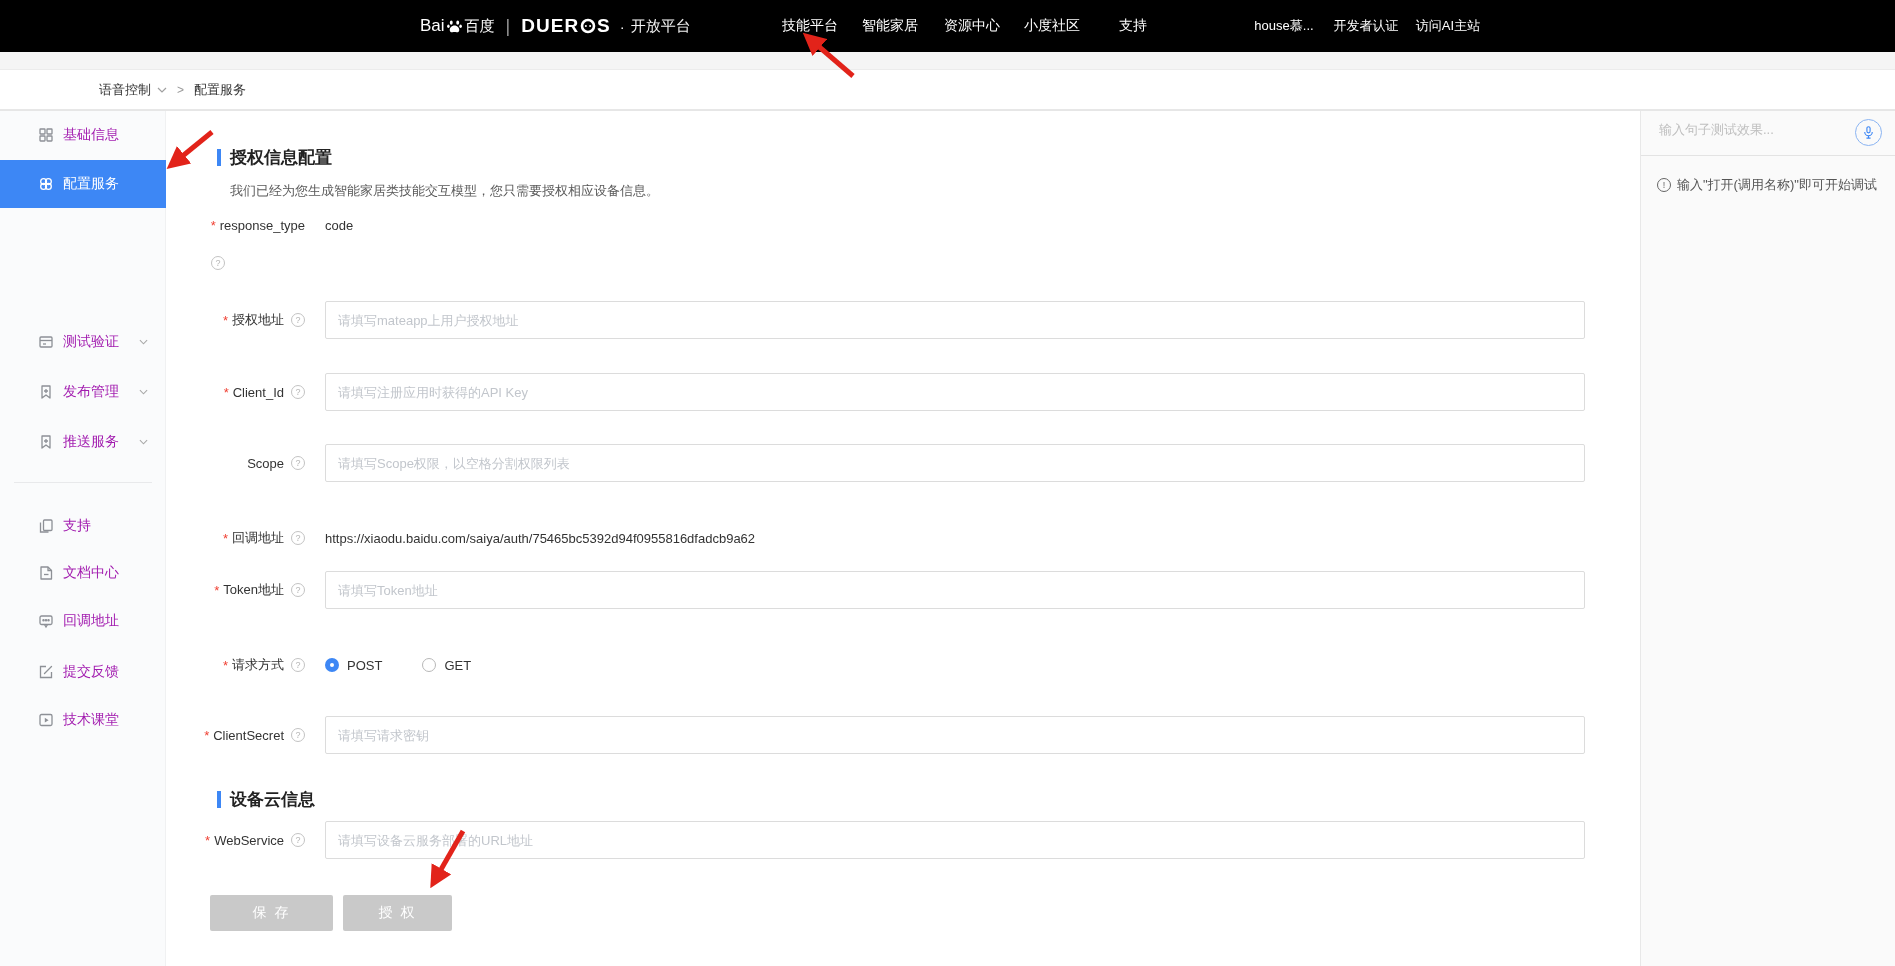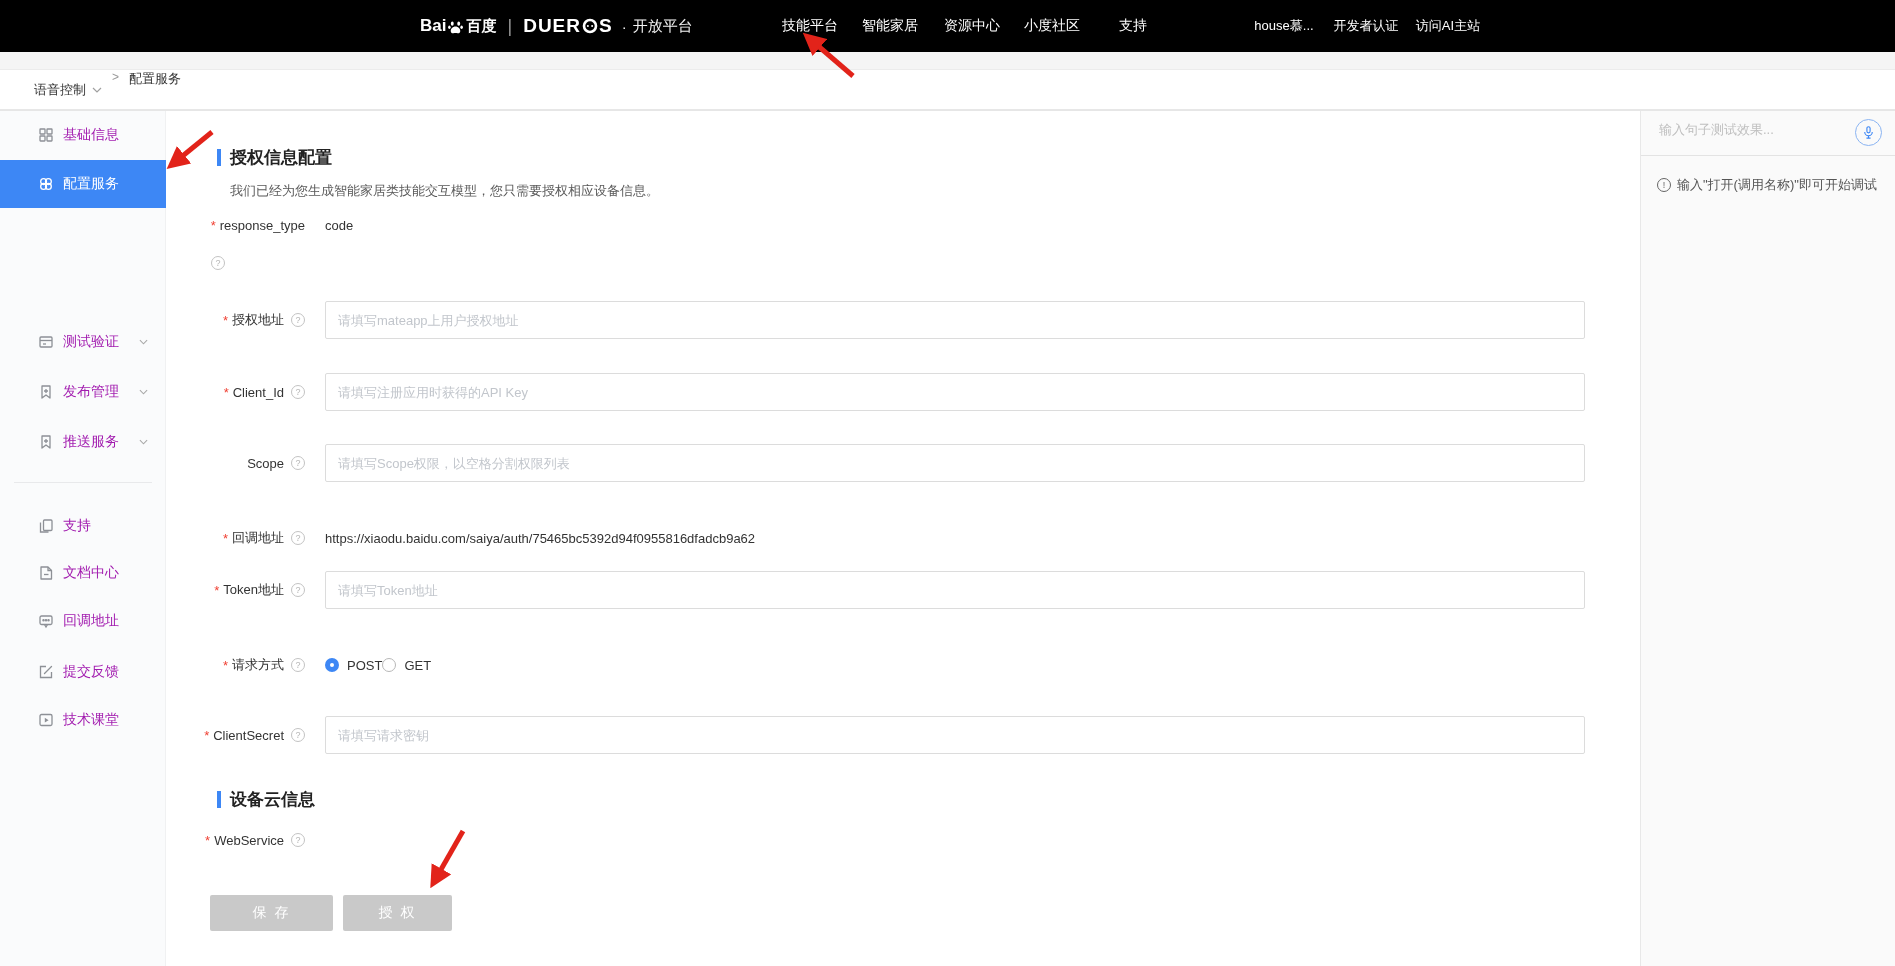--- a/index.html
+++ b/index.html
@@ -3,32 +3,32 @@
 <meta charset="utf-8">
 <style>
   * { margin:0; padding:0; box-sizing:border-box; }
   html,body { background:#fff; }
   body { font-family:"Liberation Sans","DejaVu Sans",sans-serif; }
   .page { position:relative; width:1895px; height:966px; background:#fff; overflow:hidden; }
 
   
   .topbar { position:absolute; left:0; top:0; width:100%; height:52px; background:#000; color:#fff; z-index:5; }
   .logo { position:absolute; left:420px; top:0; height:52px; display:flex; align-items:center; gap:9px; cursor:pointer; }
-  .logo-baidu { display:flex; align-items:flex-end; gap:1px; font-weight:bold; font-size:17px; letter-spacing:0; }
+  .logo-baidu { display:flex; align-items:center; gap:1px; font-weight:normal; font-size:17px; letter-spacing:0; }
   .logo-baidu .cn { font-size:15px; margin-left:1px; }
   .logo-sep { color:#9a9a9a; font-weight:100; font-size:18px; margin:0 2px; }
   .logo-dueros { display:flex; align-items:center; font-weight:bold; font-size:19px; letter-spacing:1px; }
   .logo-suffix { display:flex; align-items:center; gap:6px; font-size:15px; color:#f2f2f2; font-weight:normal; }
   .nav-item { position:absolute; top:0; height:52px; display:flex; align-items:center; transform:translateX(-50%);
               color:#fff; font-size:14px; cursor:pointer; white-space:nowrap; }
   .nav-user { font-size:13px; }
   
   .strip { position:absolute; top:52px; left:0; width:100%; height:18px; background:#f5f5f5; border-bottom:1px solid #ececec; }
   .breadbar { position:absolute; top:70px; left:0; width:100%; height:40px; background:#fff; border-bottom:1px solid #e7e7e7;
-              display:flex; padding-left:34px; gap:10px; }
+              display:flex; align-items:center; padding-left:99px; gap:10px; }
   .crumb { font-size:13px; color:#333; display:flex; align-items:center; gap:6px; cursor:pointer; }
   .crumb-sep { color:#999; font-size:12px; }
   .crumb-current { font-size:13px; color:#333; }
 
   
   .sidebar { position:absolute; top:110px; left:0; width:166px; bottom:0; background:#fafbfc; border-right:1px solid #f0f1f2; }
   .side-item { position:absolute; left:0; width:166px; height:40px; display:flex; align-items:center; padding-left:38px; gap:9px;
                font-size:14px; color:#a21caf; cursor:pointer; }
   .side-item .sicon { width:16px; height:16px; color:#8d9096; display:flex; }
   .side-item.active { background:#3d87f5; color:#fff; height:48px; }
@@ -45,21 +45,21 @@
   .flabel { width:139px; display:flex; justify-content:flex-end; align-items:center; gap:4px; font-size:13px; color:#333; white-space:nowrap; }
   .req { color:#f04134; font-size:13px; }
   .qmark { width:14px; height:14px; border:1px solid #c3c3c3; border-radius:50%; color:#b5b5b5; font-size:9px;
            display:inline-flex; align-items:center; justify-content:center; margin-left:3px; cursor:pointer; flex:none; }
   .fcontrol { margin-left:20px; }
   .tinput { width:1260px; height:38px; border:1px solid #dcdcdc; border-radius:2px; background:#fff; padding:0 12px;
             font-size:13px; color:#333; outline:none; font-family:inherit; }
   .tinput::placeholder { color:#c2c6cc; }
   .fvalue { font-size:13px; color:#333; }
   .qmark-solo { position:absolute; left:42px; top:146px; }
-  .radio-group { margin-left:20px; display:flex; }
+  .radio-group { margin-left:20px; display:flex; gap:40px; }
   .radio { display:flex; align-items:center; gap:8px; font-size:13px; color:#333; cursor:pointer; }
   .rdot { width:14px; height:14px; border-radius:50%; border:1px solid #b8b8b8; background:#fff; position:relative; flex:none; }
   .rdot.on { border:none; background:#3d87f5; }
   .rdot.on::after { content:""; position:absolute; left:5px; top:5px; width:4px; height:4px; border-radius:50%; background:#fff; }
   .btn { position:absolute; top:785px; height:36px; background:#c9c9c9; color:#fff; border:none; border-radius:2px;
          font-size:14px; letter-spacing:2px; cursor:pointer; font-family:inherit; }
 
   
   .rpanel { position:absolute; top:110px; left:1640px; right:0; bottom:0; background:#fafafa; border-left:1px solid #e8e8e8; }
   .test-row { position:absolute; top:0; left:0; right:0; height:46px; border-bottom:1px solid #e3e3e3; }
@@ -356,20 +356,21 @@
       <span class="sec-bar"></span>
       <span>设备云信息</span>
     </div>
 
     <div class="frow" style="top:711px; height:38px">
       <div class="flabel">
         <span class="req">*</span>
         <span>WebService</span>
         <span class="qmark">?</span>
       </div>
+      <input class="tinput fcontrol" type="text" placeholder="请填写设备云服务部署的URL地址" style="">
     </div>
 
     <button class="btn" style="left:44px; width:123px">保 存</button>
     <button class="btn" style="left:177px; width:109px">授 权</button>
   </main>
 
   <aside class="rpanel">
     <div class="test-row">
       <input class="test-input" type="text" placeholder="输入句子测试效果..." style="">
       <span class="mic-btn">

